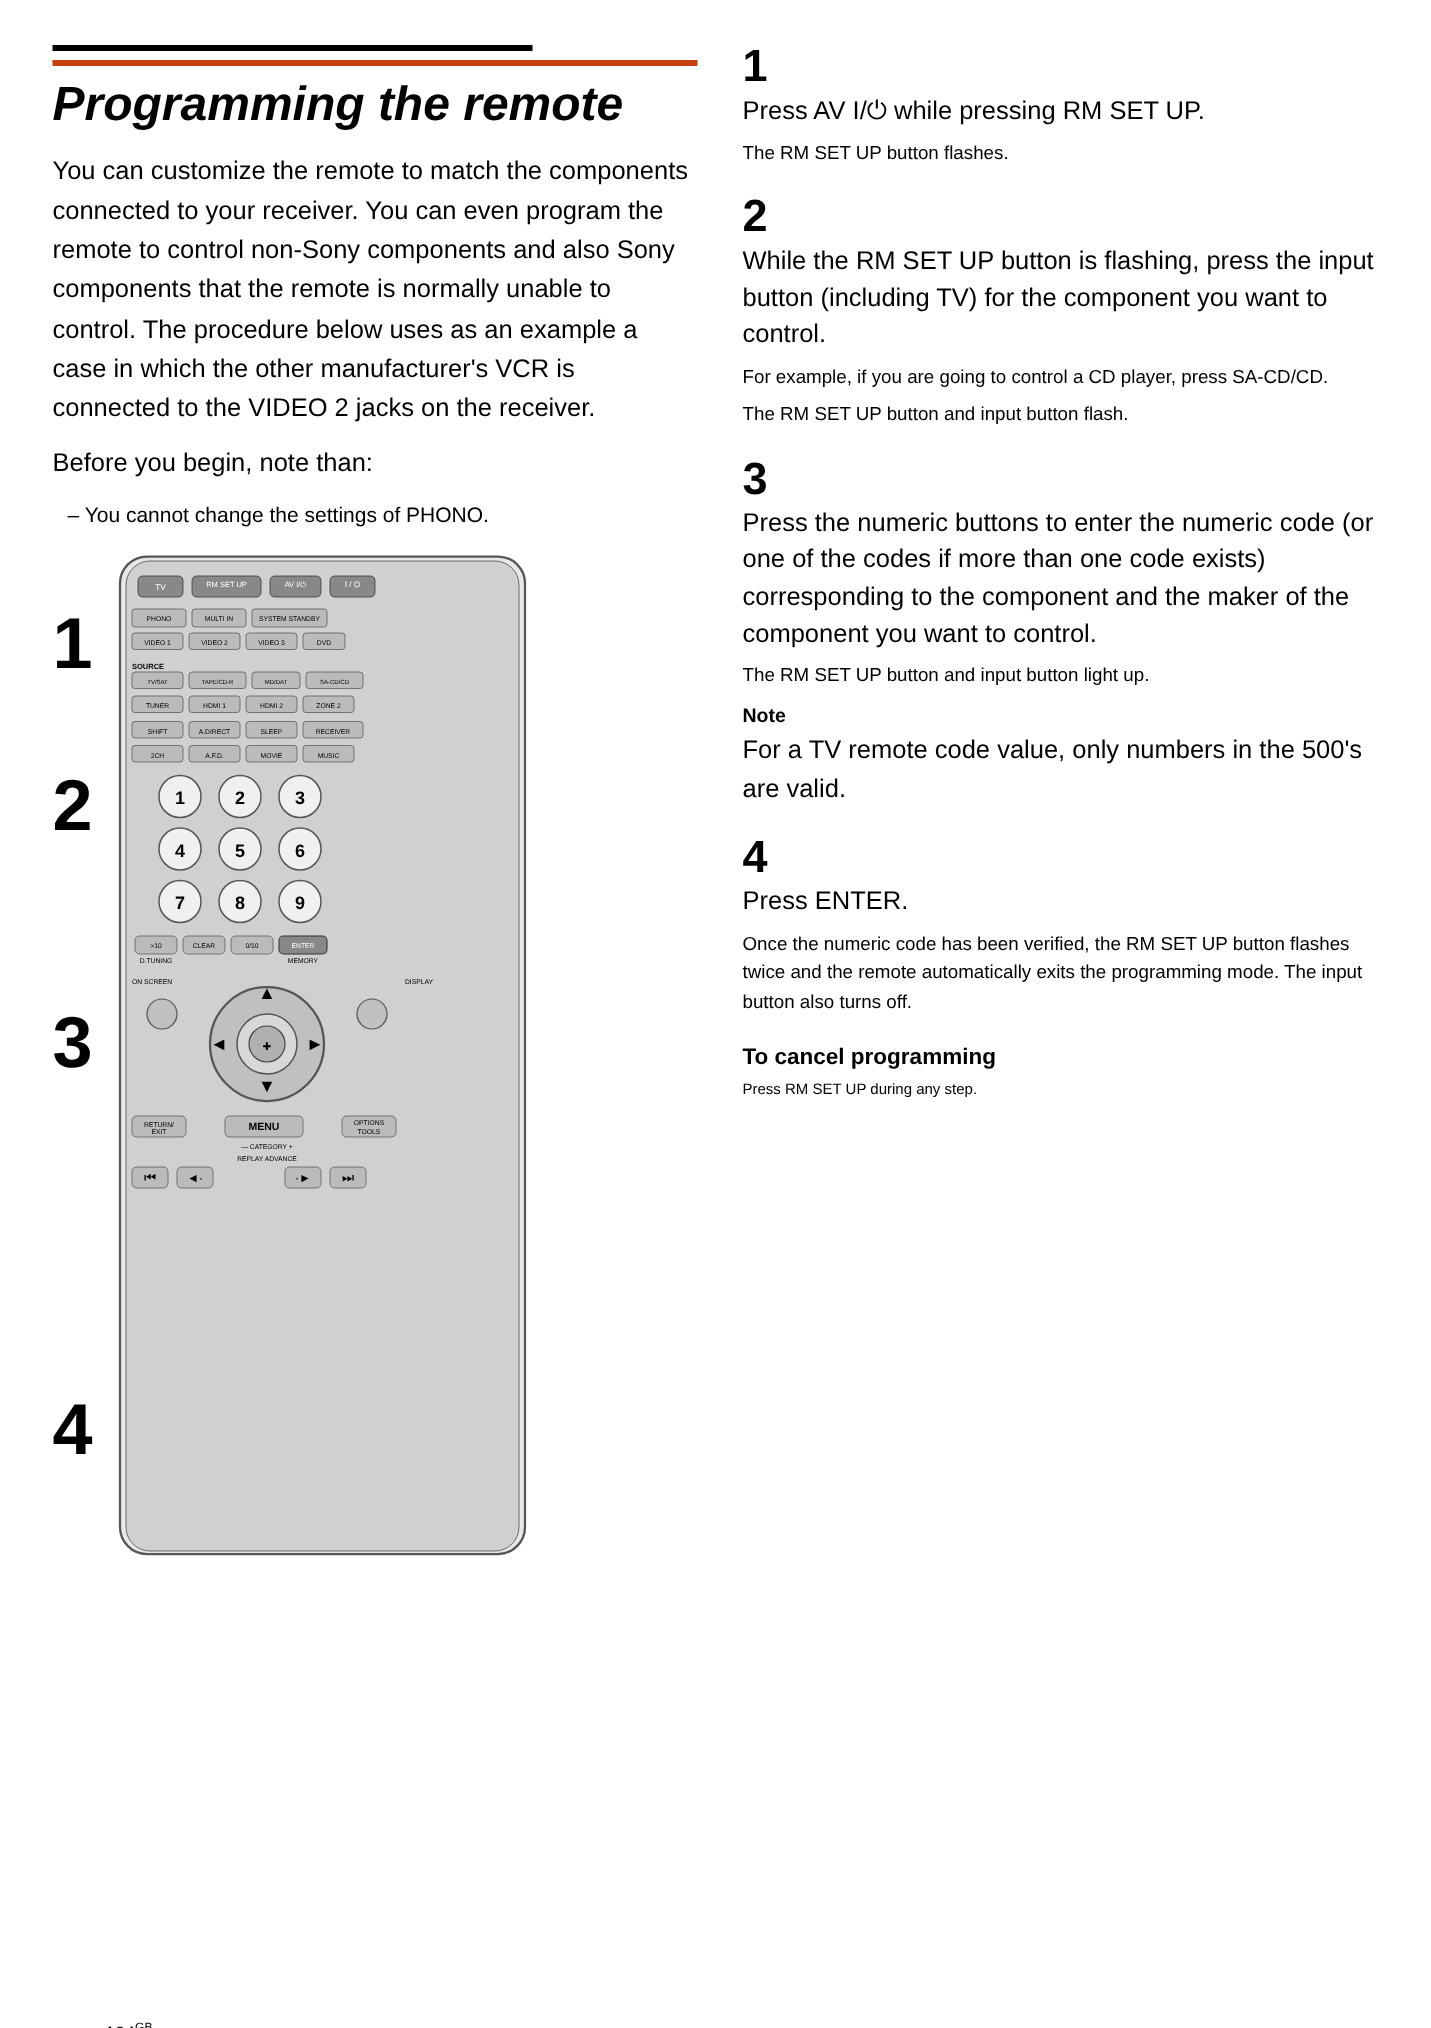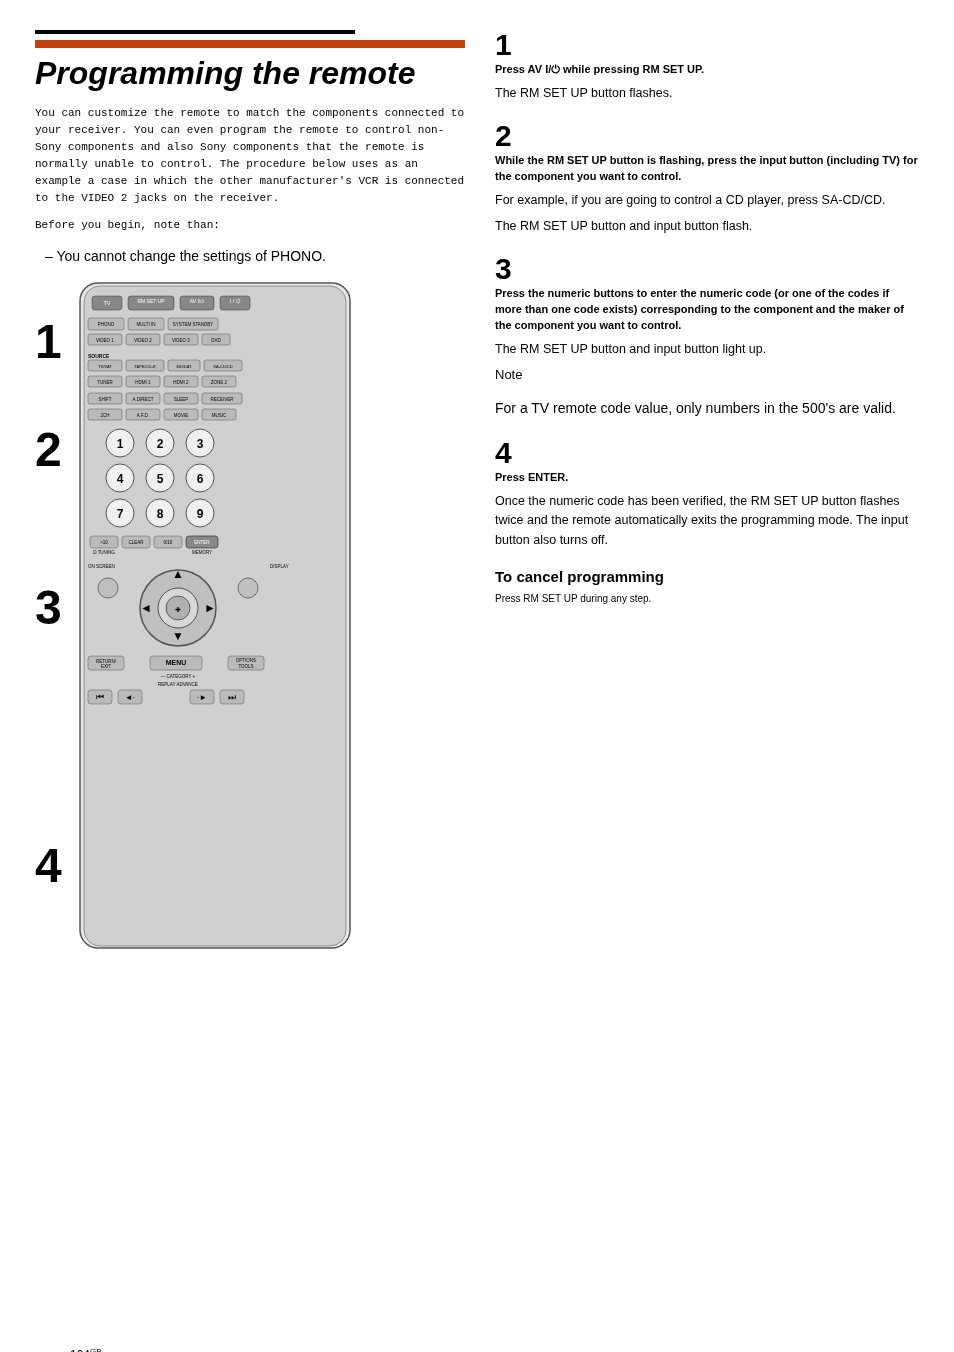--- a/index.html
+++ b/index.html
@@ -27,30 +27,29 @@
     .right-column {
       flex: 1;
     }
 
     
     .page-title {
       font-size: 32px;
       font-weight: bold;
       font-style: italic;
       margin-bottom: 14px;
-      border-top: 8px solid #c2410c;
+      border-top: 4px solid #c2410c;
       padding-top: 8px;
       line-height: 1.1;
     }
 
     .intro-text {
-      font-size: 11px;
+      font-size: 17px;
       line-height: 1.55;
       margin-bottom: 10px;
-      font-family: Liberation Mono, monospace;
     }
 
     .warning-text {
       font-size: 12.5px;
       font-weight: bold;
       line-height: 1.55;
       margin-bottom: 16px;
     }
 
     .bullet-list {
@@ -96,45 +95,45 @@
     }
 
     .step-number {
       font-size: 30px;
       font-weight: bold;
       line-height: 1;
       margin-bottom: 2px;
     }
 
     .step-header {
-      font-size: 11px;
-      font-weight: bold;
+      font-size: 17px;
+      font-weight: normal;
       line-height: 1.45;
       margin-bottom: 6px;
     }
 
     .step-body {
       font-size: 12.5px;
       line-height: 1.55;
       margin-bottom: 6px;
     }
 
     .note-section {
       margin-top: 8px;
       margin-bottom: 14px;
     }
 
     .note-title {
       font-size: 13px;
-      font-weight: normal;
-      margin-bottom: 16px;
+      font-weight: bold;
+      margin-bottom: 3px;
     }
 
     .note-body {
-      font-size: 14px;
+      font-size: 17px;
       line-height: 1.55;
     }
 
     .cancel-section {
       margin-top: 12px;
     }
 
     .cancel-title {
       font-size: 15px;
       font-weight: bold;

